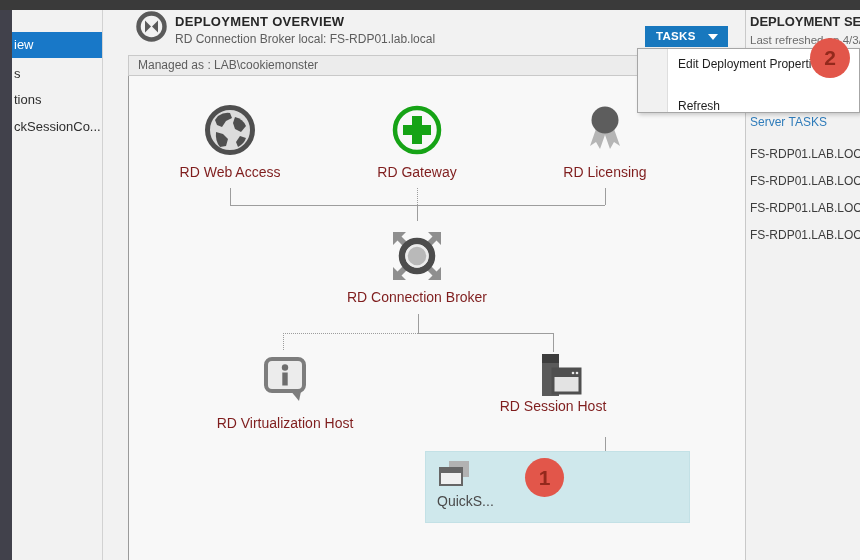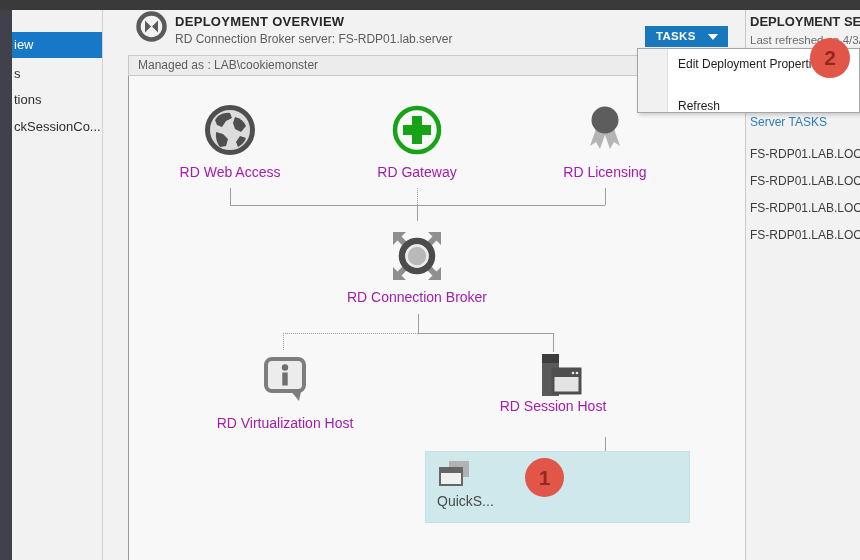--- a/index.html
+++ b/index.html
@@ -20,21 +20,21 @@
     padding-left:2px;box-sizing:border-box;white-space:nowrap;overflow:hidden;cursor:pointer;}
   .side-item.sel{height:26px;line-height:26px;background:#1878c8;color:#fff;}
   
   .hdr-icon{left:136px;top:11px;width:31px;height:31px;}
   .main-title{left:175px;top:14px;font-size:13px;font-weight:bold;color:#262626;letter-spacing:.3px;}
   .main-sub{left:175px;top:32px;font-size:12px;color:#5d5d5d;}
   
   .managed{left:128px;top:55px;width:617px;height:21px;background:#ececec;border:1px solid #c9c9c9;
     box-sizing:border-box;font-size:12px;color:#5d5d5d;line-height:19px;padding-left:9px;}
   .diagram{left:128px;top:76px;width:617px;height:484px;background:#f8f8f8;border-left:1px solid #9a9a9a;box-sizing:border-box;}
-  .node-label{position:absolute;font-size:14px;color:#a21caf;text-align:right;white-space:nowrap;transform:translateX(-50%);}
+  .node-label{position:absolute;font-size:14px;color:#7f1d1d;text-align:right;white-space:nowrap;transform:translateX(-50%);}
   .ln{position:absolute;}
   .ln.h{height:0;border-top:1px solid #9d9d9d;}
   .ln.v{width:0;border-left:1px solid #9d9d9d;}
   .ln.hd{height:0;border-top:1px dotted #9d9d9d;}
   .ln.vd{width:0;border-left:1px dotted #9d9d9d;}
   
   .collection{left:425px;top:451px;width:265px;height:72px;background:#cfe8ec;border:1px solid #c3e1e6;box-sizing:border-box;cursor:pointer;}
   .coll-label{left:437px;top:493px;font-size:14px;color:#4a4a4a;}
   
   .tasks-btn{left:645px;top:26px;width:83px;height:21px;background:#1878be;color:#fff;
@@ -73,21 +73,21 @@
 <div class="abs side-item" style="top:116px">ckSessionCo...</div>
 
 <div class="abs hdr-icon">
   <svg width="31" height="31" viewBox="0 0 31 31">
     <circle cx="15.5" cy="15.5" r="13" fill="none" stroke="#5a5a5a" stroke-width="4.5"></circle>
     <path d="M9 9.5 l6 6 -6 6 z" fill="#5a5a5a"></path>
     <path d="M22 9.5 l-6 6 6 6 z" fill="#5a5a5a"></path>
   </svg>
 </div>
 <div class="abs main-title">DEPLOYMENT OVERVIEW</div>
-<div class="abs main-sub">RD Connection Broker server: FS-RDP01.lab.server</div>
+<div class="abs main-sub">RD Connection Broker local: FS-RDP01.lab.local</div>
 
 <div class="abs managed">Managed as : LAB\cookiemonster</div>
 <div class="abs diagram"></div>
 
 <div class="abs" style="left:204px;top:104px;cursor:pointer">
   <span>
     <svg width="52" height="52" viewBox="0 0 52 52">
       <circle cx="26" cy="26" r="22.5" fill="#dcdcdc" stroke="#4f4f4f" stroke-width="5"></circle>
       <path d="M14 12 q6 -4 12 -3 l2 5 -6 3 -4 6 -5 -2 -2 -5 z" fill="#4f4f4f"></path>
       <path d="M31 13 q8 2 11 9 l-5 6 -6 -3 -2 -6 z" fill="#4f4f4f"></path>

